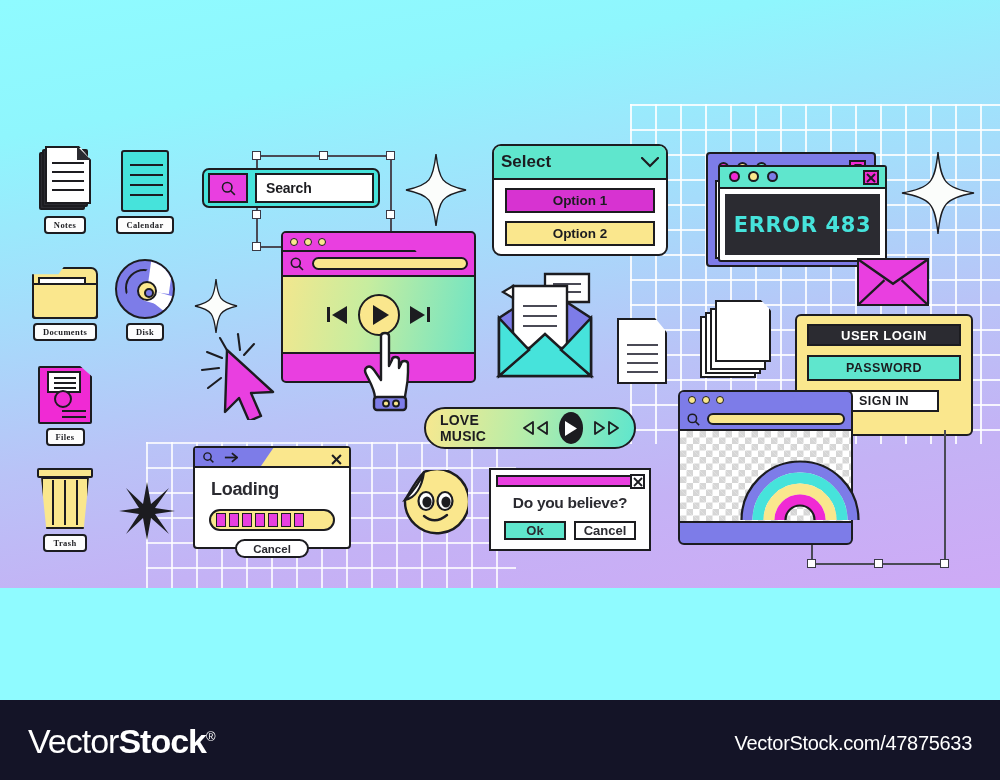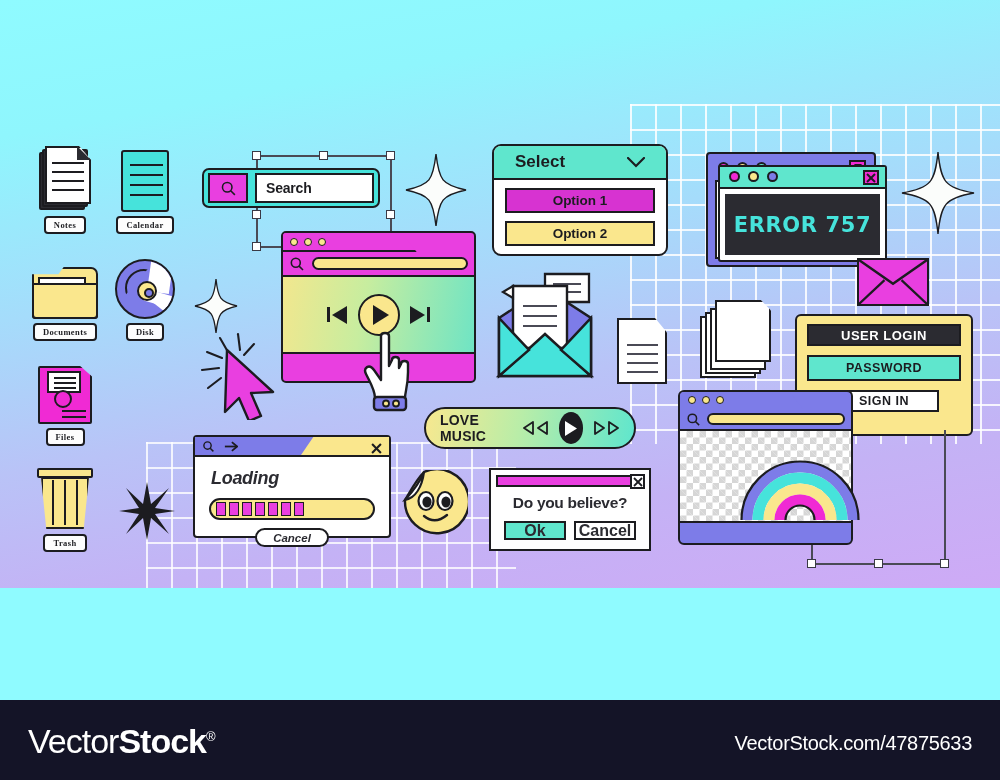--- a/index.html
+++ b/index.html
@@ -136,21 +136,21 @@
   
   #hand { position:absolute; left:363px; top:330px; width:56px; height:80px; }
 
   
   #arrowcur { position:absolute; left:205px; top:340px; width:80px; height:80px; }
 
   
   #selectw { position:absolute; left:492px; top:144px; width:176px; height:112px;
              background:#fff; border:2.6px solid #1c1c20; border-radius:9px; overflow:hidden;}
   #selectw .shead { height:34px; background:#5fe6cd; border-bottom:2.4px solid #1c1c20;
-                    display:flex; align-items:center; justify-content:space-between; padding:0 21px;
+                    display:flex; align-items:center; justify-content:space-between; padding:0 7px;
                     font-size:17px; font-weight:800; color:#1c1c20; }
   #selectw .opt { margin:8px 11px 0; height:25px; border:2.4px solid #1c1c20;
                   display:flex; align-items:center; justify-content:center; font-size:13.5px; font-weight:800; color:#1c1c20;}
   #selectw .opt.o1 { background:#d733d1; }
   #selectw .opt.o2 { background:#fae78d; }
 
   
   #errback { position:absolute; left:706px; top:152px; width:170px; height:115px; background:#7d7ce8; border:2.6px solid #1c1c20; border-radius:4px;}
   #errback .dots { position:absolute; left:10px; top:8px; display:flex; gap:8px;}
   #errback .dots i { width:11px; height:11px; border-radius:50%; border:2px solid #1c1c20; display:block;}
@@ -205,21 +205,21 @@
   #rainwin .cbg { position:relative; height:92px; border-bottom:2.4px solid #1c1c20; overflow:hidden;
     background-image:
       linear-gradient(45deg, #d6d6d6 25%, transparent 25%, transparent 75%, #d6d6d6 75%),
       linear-gradient(45deg, #d6d6d6 25%, transparent 25%, transparent 75%, #d6d6d6 75%);
     background-size: 13px 13px; background-position: 0 0, 6.5px 6.5px; background-color:#fff; }
   #rainwin .foot { height:17px; background:#7d7ce8; }
 
   #rainbow { position:absolute; left:740px; top:458px; width:120px; height:62px; overflow:hidden; }
 
   
-  #loading { position:absolute; left:193px; top:435px; width:198px; height:103px; background:#fff; border:2.6px solid #1c1c20; border-radius:4px;font-style:italic;}
+  #loading { position:absolute; left:193px; top:446px; width:158px; height:103px; background:#fff; border:2.6px solid #1c1c20; border-radius:4px;}
   #loading .bar { position:relative; height:20px; background:#7d7ce8; border-bottom:2.4px solid #1c1c20;}
   #loading .bar .tab { position:absolute; right:0; top:0; width:88px; height:100%; background:#fae78d;
                        clip-path: polygon(14% 0, 100% 0, 100% 100%, 0 100%); }
   #loading .bar .ic { position:absolute; left:7px; top:3px; display:flex; gap:9px; align-items:center; z-index:2;}
   #loading .bar .xb { position:absolute; right:7px; top:3px; z-index:3;}
   #loading h3 { margin:11px 0 0 16px; font-size:18px; font-weight:900; color:#2b2b31; letter-spacing:-.3px;}
   #loading .prog { margin:9px 14px 0; height:22px; background:#fae78d; border:2.4px solid #1c1c20; border-radius:11px;
                    display:flex; align-items:center; gap:3px; padding:0 5px; overflow:hidden;}
   #loading .prog i { width:10px; height:14px; background:#e93fe0; border:1.6px solid #1c1c20; display:block; flex:0 0 auto;}
   #loading .cancel { margin:8px auto 0; width:74px; height:19px; background:#fff; border:2.3px solid #1c1c20; border-radius:10px;
@@ -229,21 +229,21 @@
   #emoji { position:absolute; left:402px; top:470px; width:66px; height:66px;}
 
   
   #confirm { position:absolute; left:489px; top:468px; width:162px; height:83px; background:#fff; border:2.6px solid #1c1c20; }
   #confirm .bar { margin:5px; height:12px; background:#e93fe0; border:2px solid #1c1c20; position:relative;}
   #confirm .xb { position:absolute; right:4px; top:4px; width:15px; height:15px; background:#fff; border:2px solid #1c1c20;
                  display:flex; align-items:center; justify-content:center;}
   #confirm .q { text-align:center; font-size:15.5px; font-weight:900; color:#2b2b31; margin-top:7px; letter-spacing:-.3px;}
   #confirm .btns { display:flex; gap:8px; justify-content:center; margin-top:9px;}
   #confirm .btn { width:62px; height:19px; border:2.3px solid #1c1c20; display:flex; align-items:center; justify-content:center;
-                  font-size:16px; font-weight:800; color:#2b2b31; background:#fff;}
+                  font-size:13px; font-weight:800; color:#2b2b31; background:#fff;}
   #confirm .btn.ok { background:#5fe6cd; }
 
   
   #lovemusic { position:absolute; left:424px; top:407px; width:212px; height:42px; border-radius:21px;
                background:linear-gradient(100deg,#f7e88f 0%,#b9eda8 45%,#5fe6cd 100%); border:2.6px solid #1c1c20;
                display:flex; align-items:center; padding:0 14px; gap:10px;}
   #lovemusic .ttl { font-size:14px; font-weight:900; color:#1c1c20; letter-spacing:.2px;}
   #lovemusic .pb { width:32px; height:32px; border-radius:50%; background:#1c1c20; display:flex; align-items:center; justify-content:center;}
 
   
@@ -482,21 +482,21 @@
             <i style="background:#7d7ce8"></i>
         </div>
         <div class="xb">
           <svg width="10" height="10" viewBox="0 0 10 10">
             <line x1="1" y1="1" x2="9" y2="9" stroke="#1c1c20" stroke-width="2"></line>
             <line x1="9" y1="1" x2="1" y2="9" stroke="#1c1c20" stroke-width="2"></line>
           </svg>
         </div>
       </div>
       <div class="body">
-        <span>ERROR 757</span>
+        <span>ERROR 483</span>
       </div>
     </div>
 
     <div id="menv">
       <svg width="100%" height="100%" viewBox="0 0 72 48" preserveAspectRatio="none">
         <path d="M0 0 L36 26 L72 0" fill="none" stroke="#1c1c20" stroke-width="2.6"></path>
         <path d="M0 48 L27 22" fill="none" stroke="#1c1c20" stroke-width="2.4"></path>
         <path d="M72 48 L45 22" fill="none" stroke="#1c1c20" stroke-width="2.4"></path>
       </svg>
     </div>

